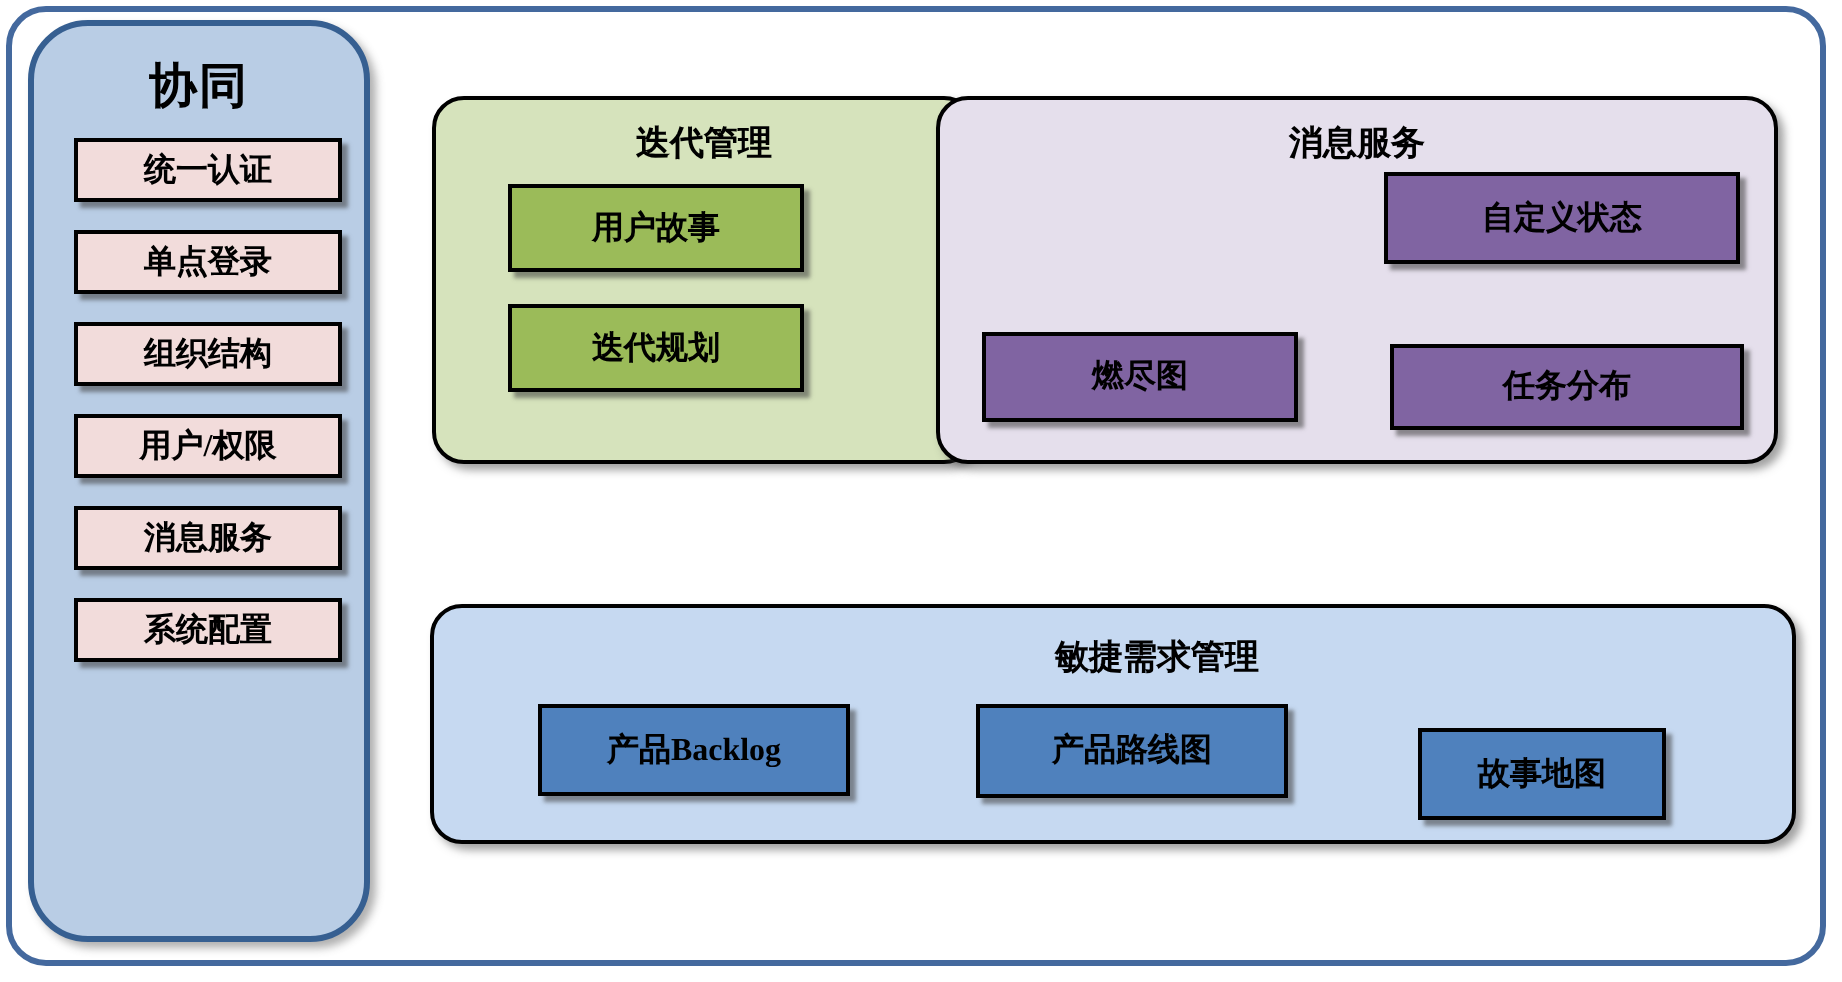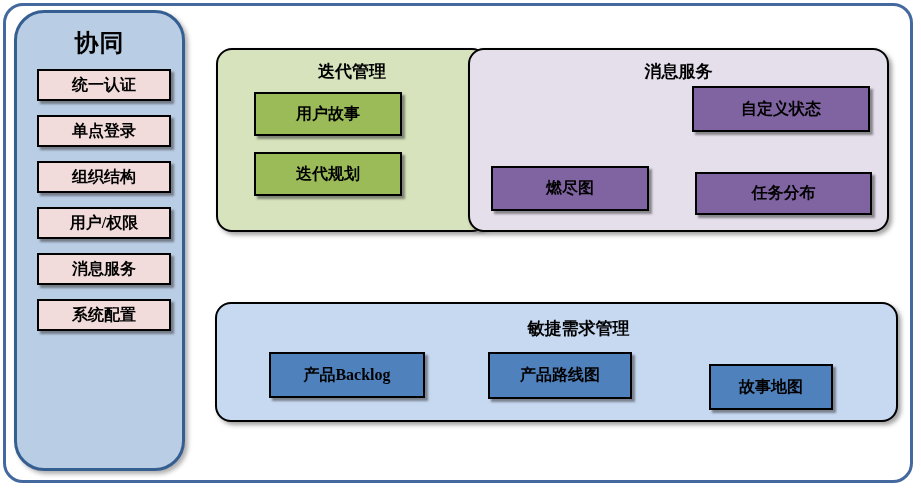--- a/index.html
+++ b/index.html
@@ -107,21 +107,21 @@
   
   .group-agile {
     left: 215px; top: 302px;
     width: 683px; height: 120px;
     background: #C6D9F1;
     padding-left: 44px;
   }
   .group-agile .group-title { padding-top: 13px; }
   .group-agile .node { background: #4F81BD; }
   .node-product-backlog { left: 52px;  top: 48px; width: 156px; height: 46px; }
-  .node-product-roadmap { left: 271px; top: 48px; width: 144px; height: 47px; }
+  .node-product-roadmap { left: 271px; top: 48px; width: 156px; height: 47px; }
   .node-story-map       { left: 492px; top: 60px; width: 124px; height: 46px; }
 </style>
 </head>
 <body>
 
 <div class="canvas">
 
   <div class="outer-frame"></div>
 
   <aside class="sidebar">

